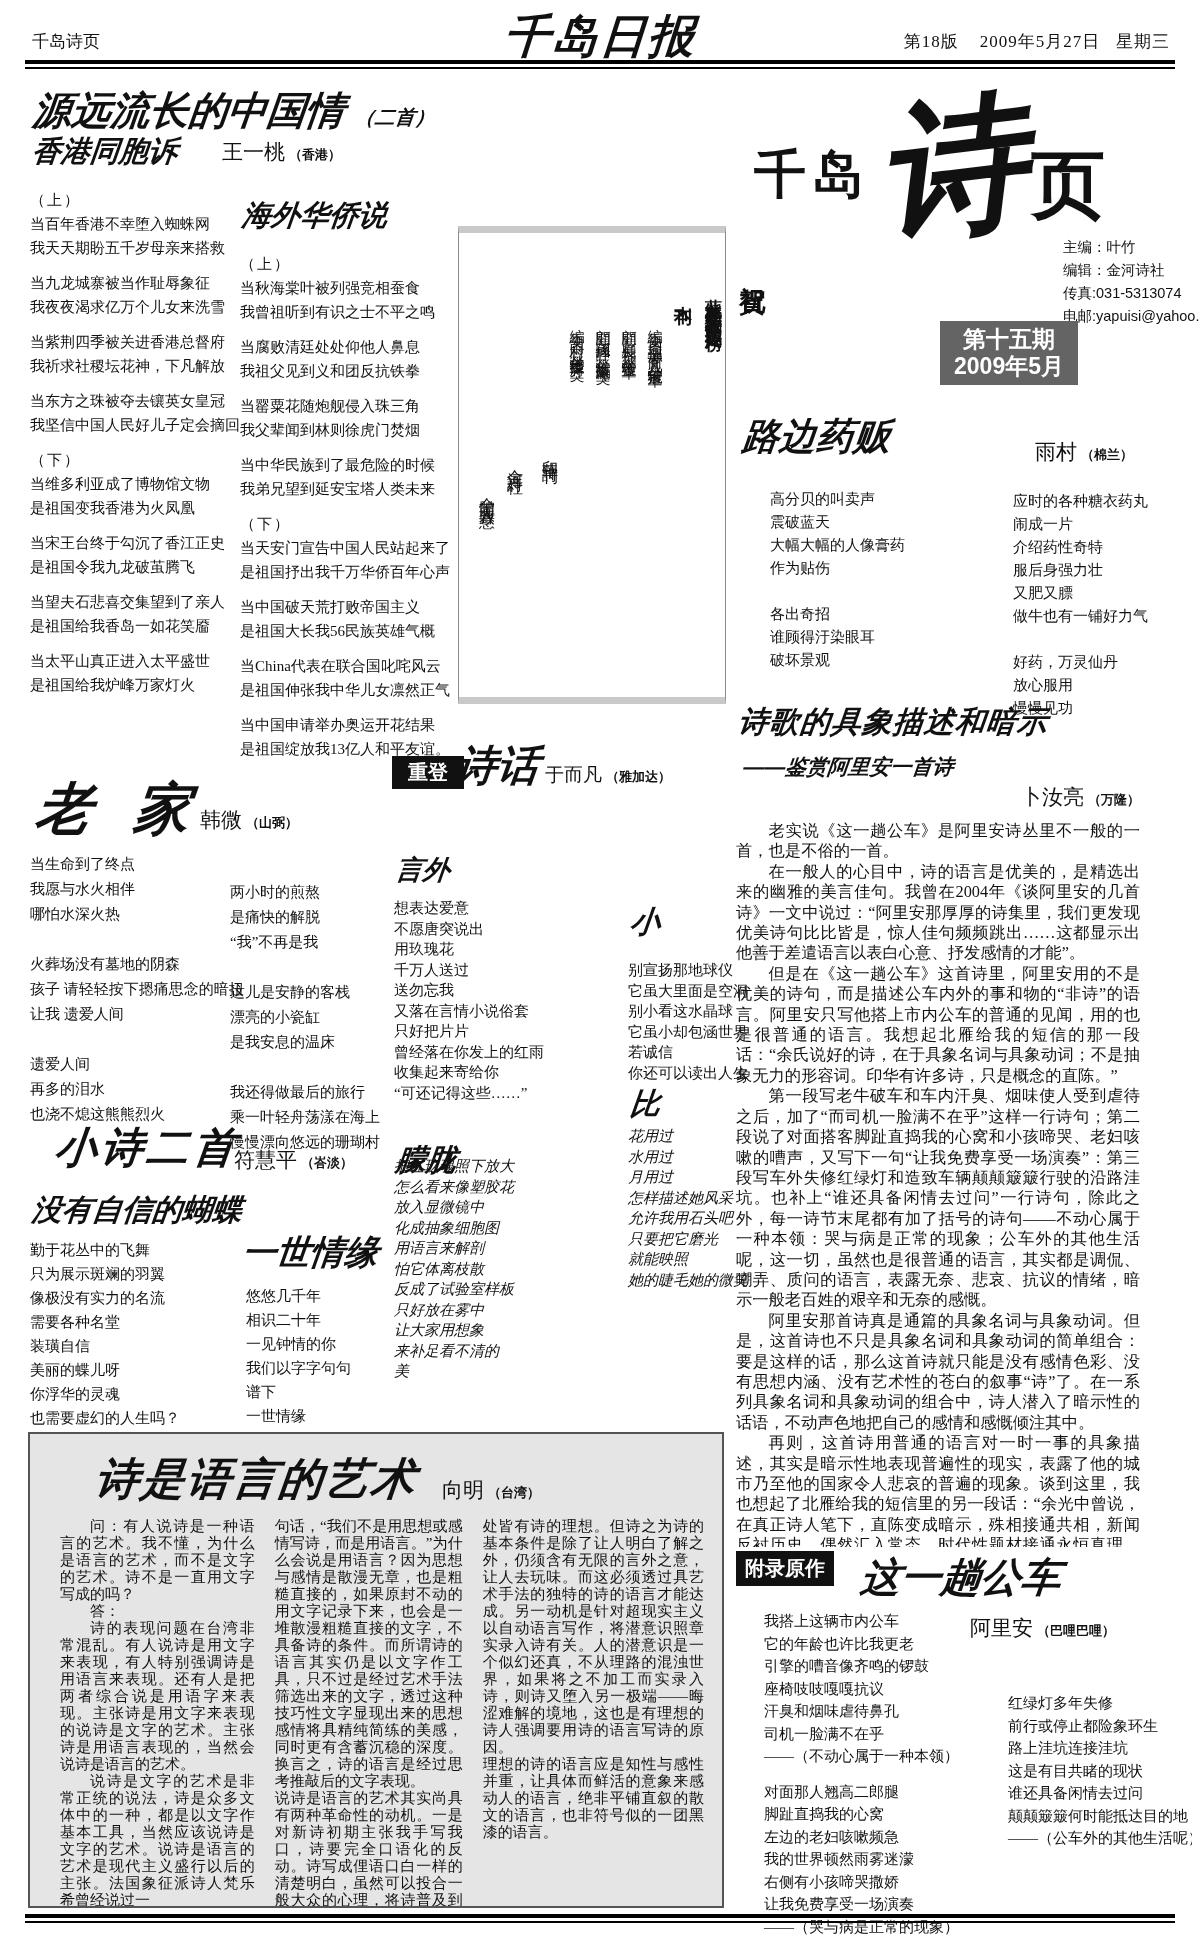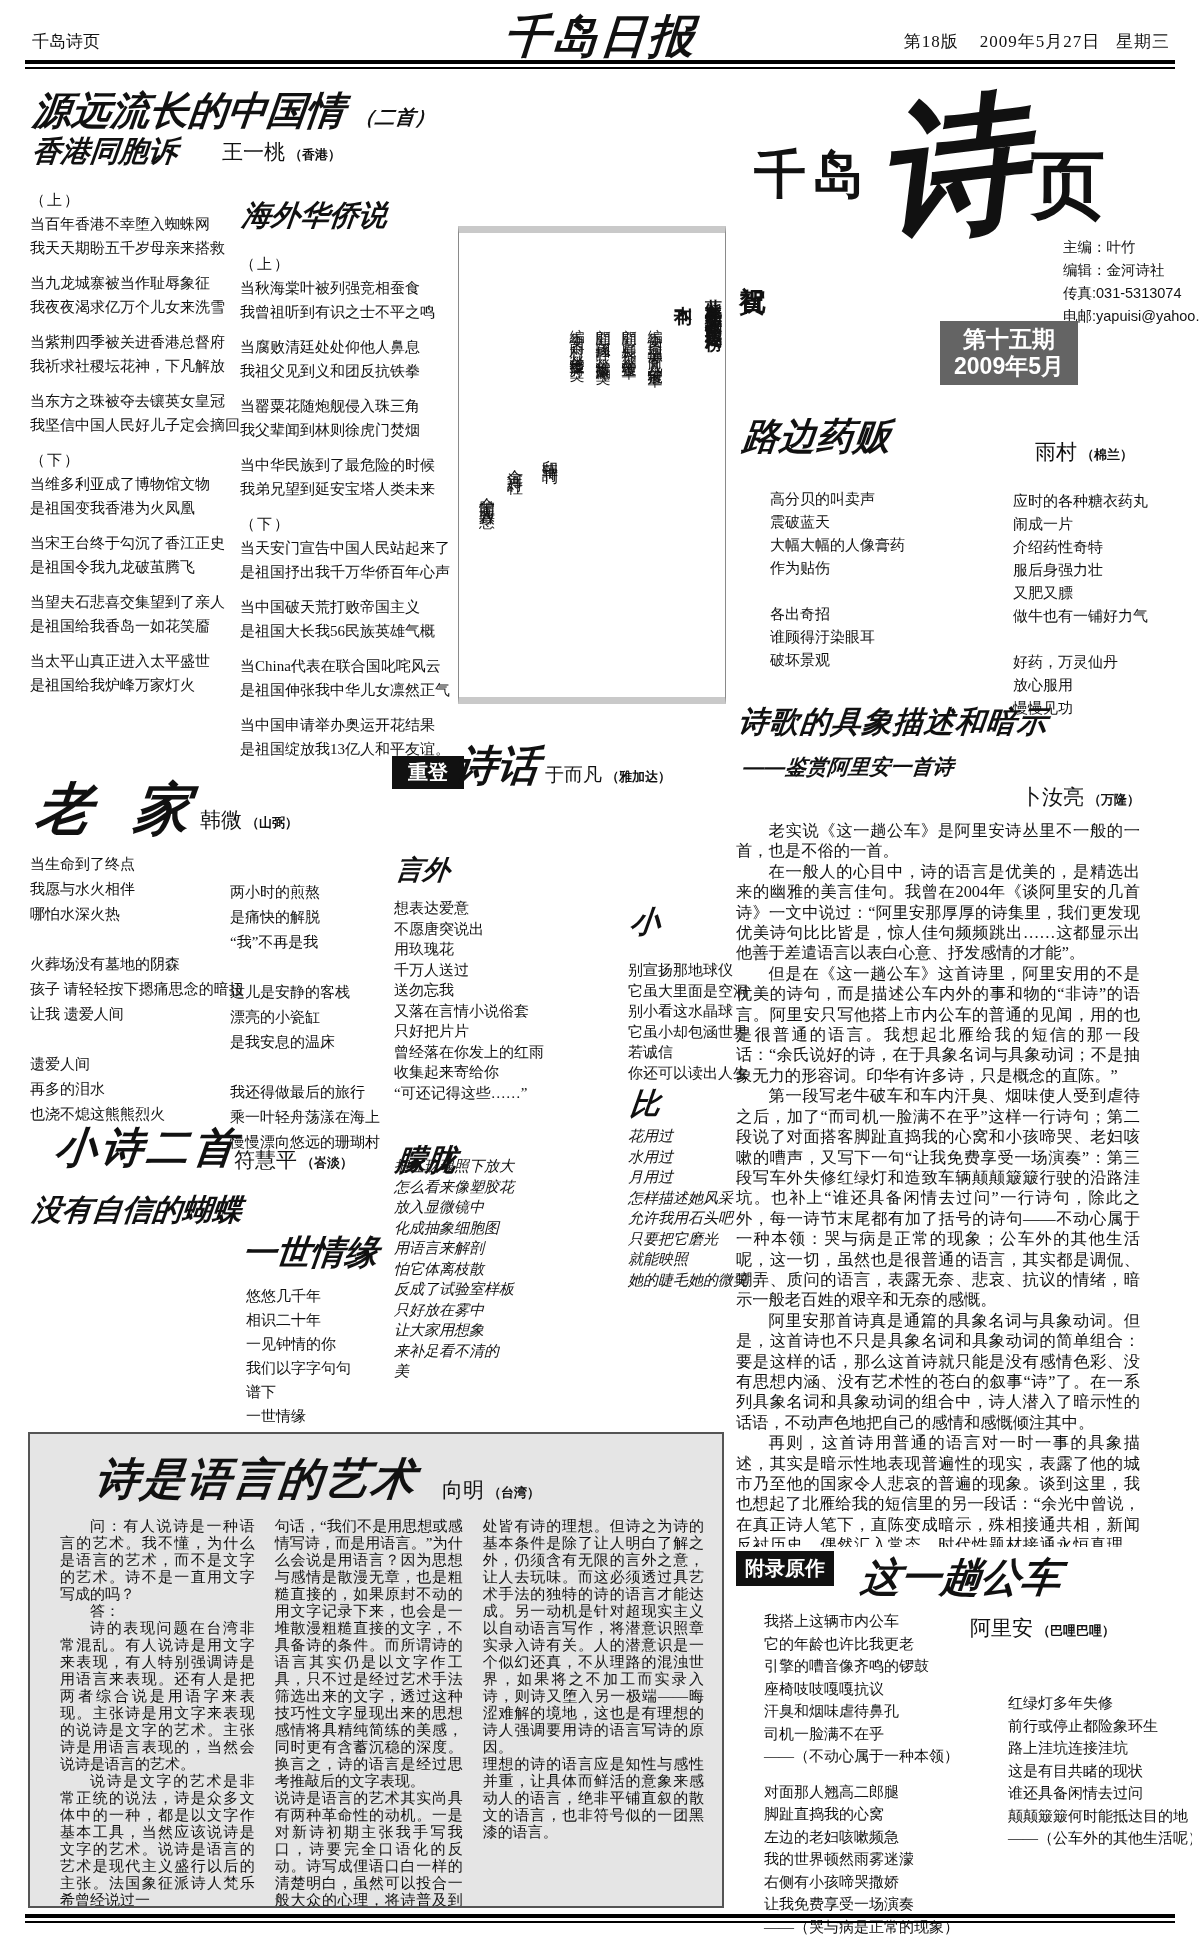--- a/index.html
+++ b/index.html
@@ -371,20 +371,31 @@
       <div class="pline">乘一叶轻舟荡漾在海上</div>
       <div class="pline">慢慢漂向悠远的珊瑚村</div>
     </div>
 
   <div class="abs xs-title btitle nowrap">小诗二首</div>
   <div class="abs xs-author nowrap">
     <span class="auth-name">符慧平</span>
     <span class="auth-place">（峇淡）</span>
   </div>
   <div class="abs xs-p1title btitle nowrap">没有自信的蝴蝶</div>
+  <div class="abs xs-p1 lines">
+
+  <div class="pline">勤于花丛中的飞舞</div>
+      <div class="pline">只为展示斑斓的羽翼</div>
+      <div class="pline">像极没有实力的名流</div>
+      <div class="pline">需要各种名堂</div>
+      <div class="pline">装璜自信</div>
+      <div class="pline">美丽的蝶儿呀</div>
+      <div class="pline">你浮华的灵魂</div>
+      <div class="pline">也需要虚幻的人生吗？</div>
+    </div>
   <div class="abs xs-p2title btitle nowrap">一世情缘</div>
   <div class="abs xs-p2 lines">
 
   <div class="pline">悠悠几千年</div>
       <div class="pline">相识二十年</div>
       <div class="pline">一见钟情的你</div>
       <div class="pline">我们以字字句句</div>
       <div class="pline">谱下</div>
       <div class="pline">一世情缘</div>
     </div>

